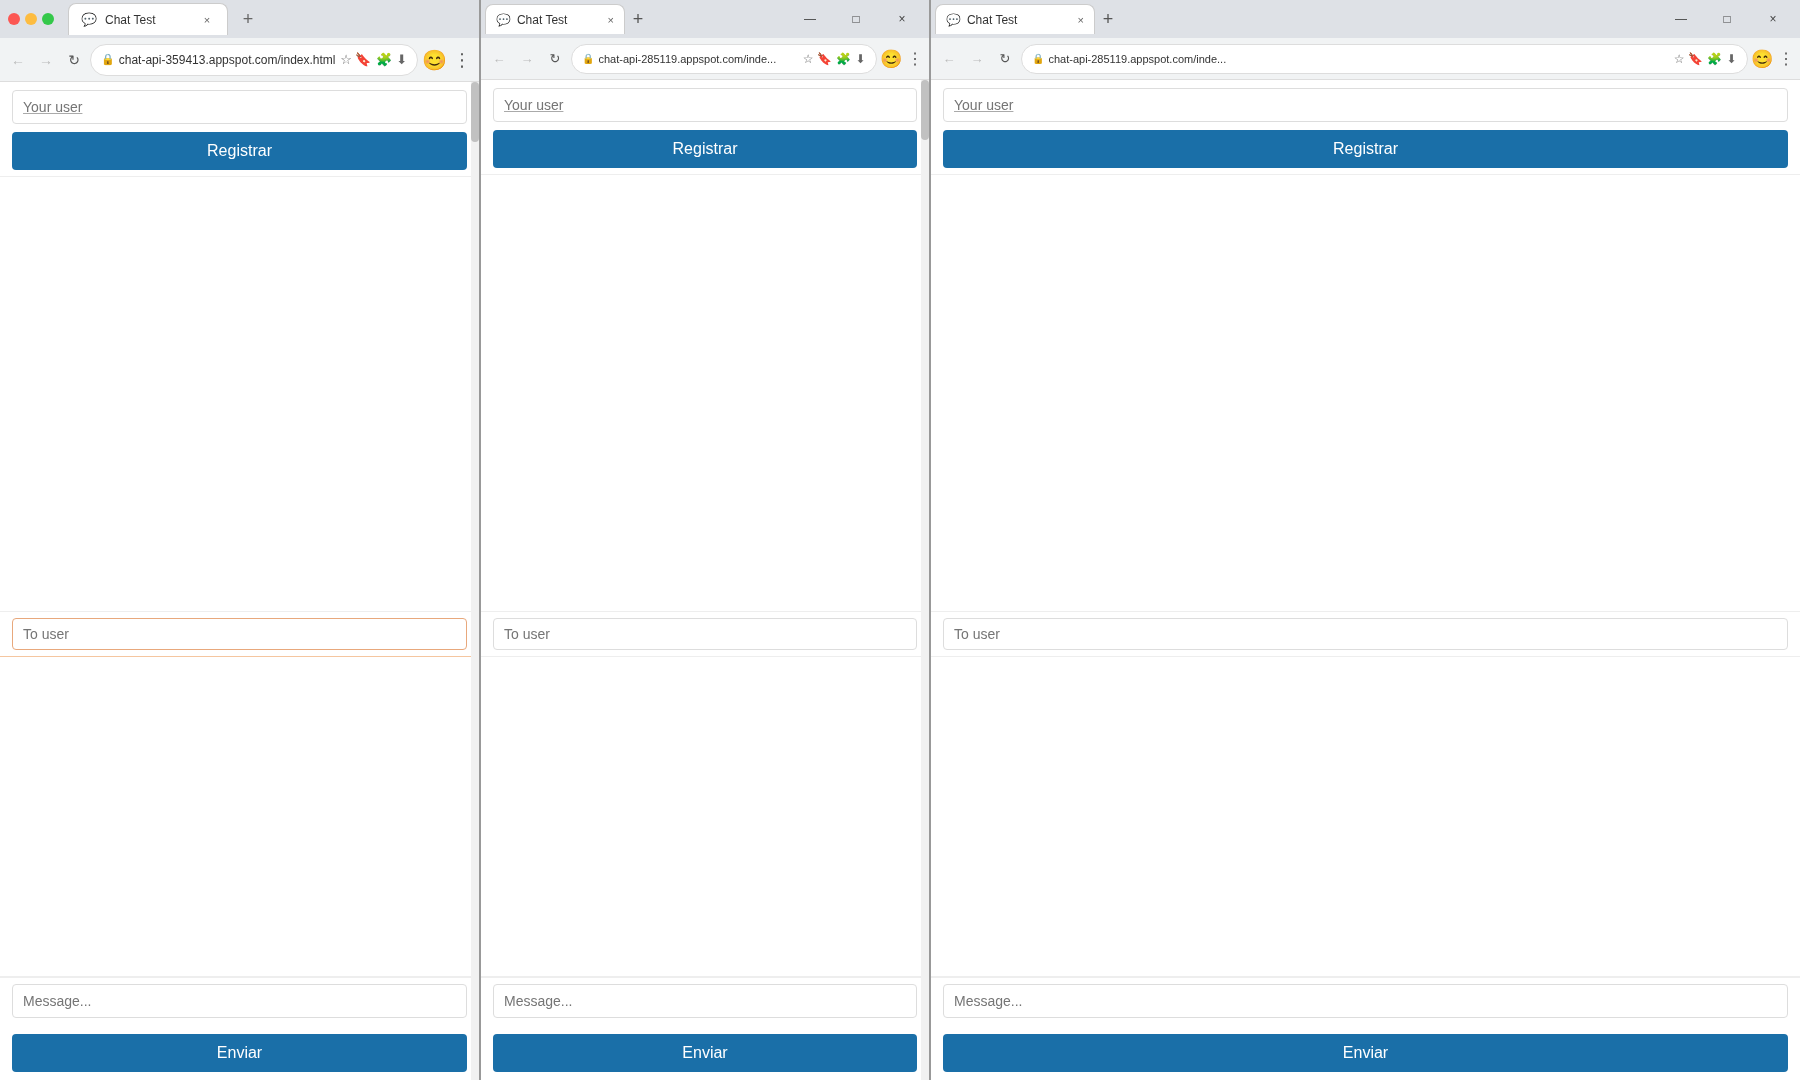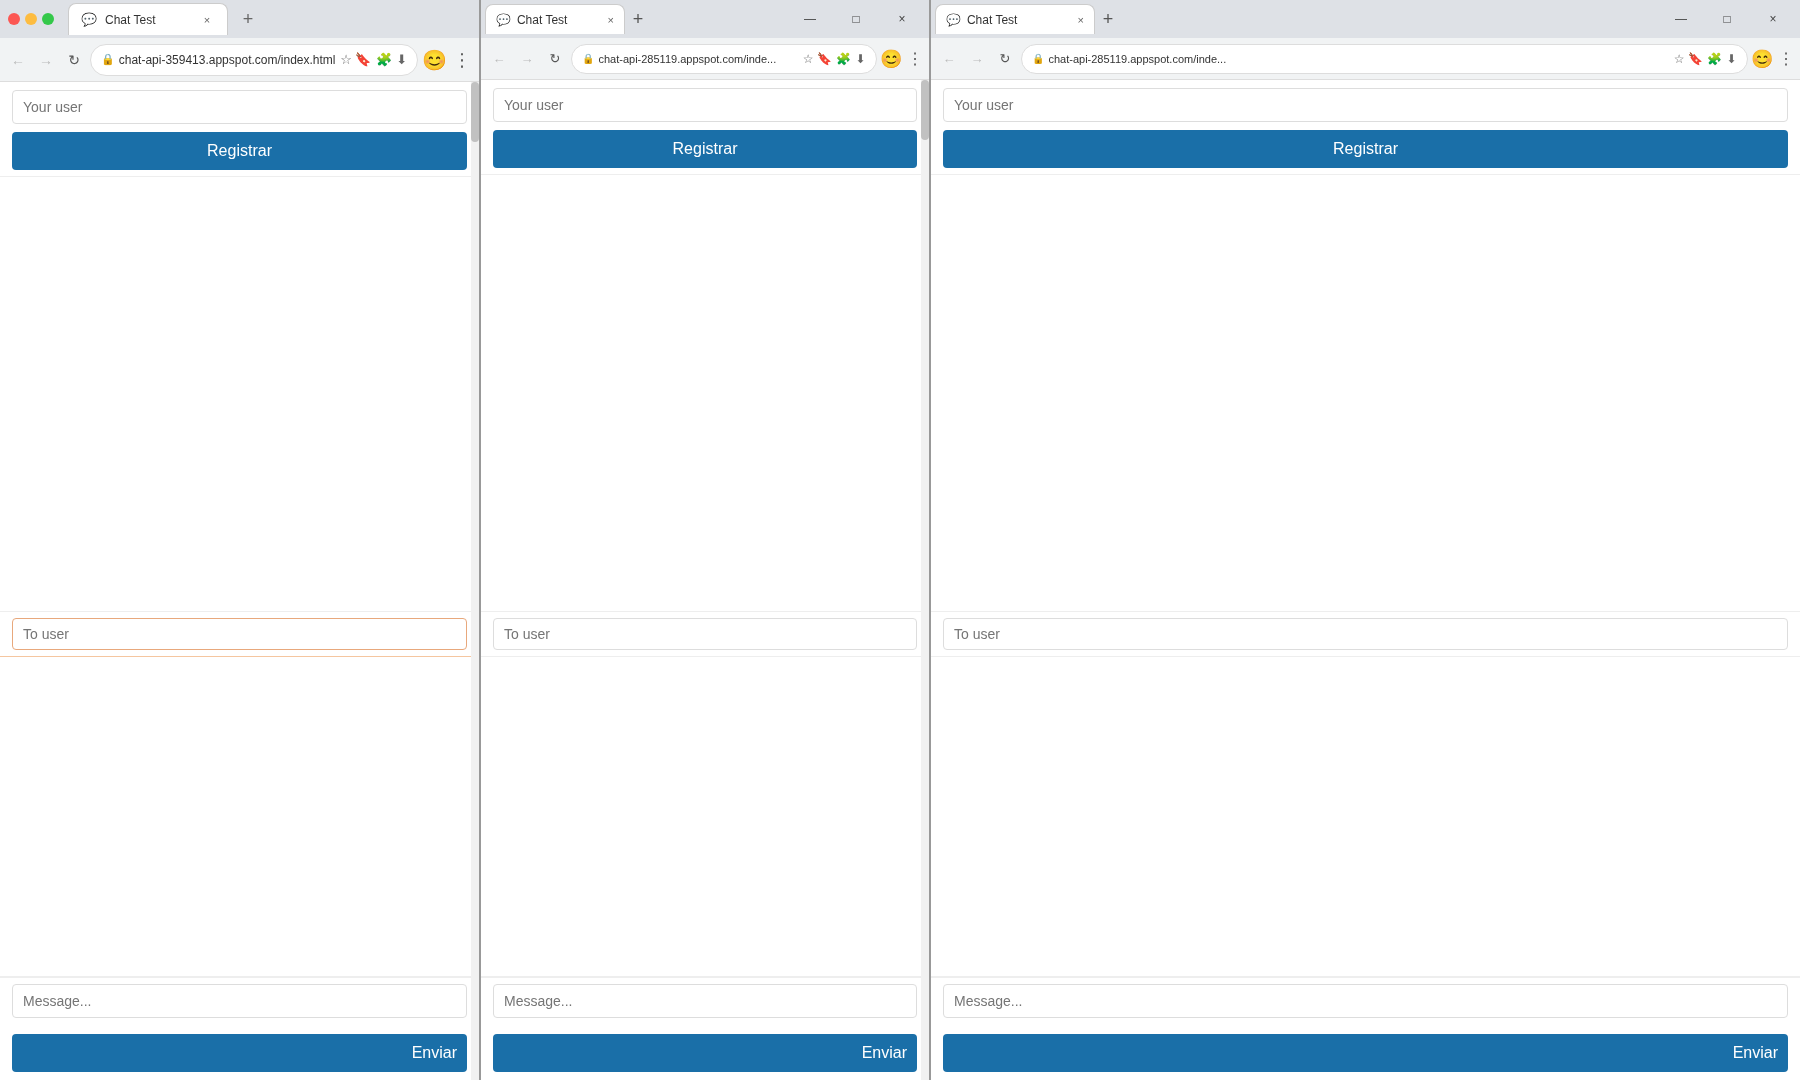--- a/index.html
+++ b/index.html
@@ -130,20 +130,21 @@
 
     .your-user-input {
       width: 100%;
       border: 1px solid #ddd;
       border-radius: 4px;
       padding: 8px 12px;
       font-size: 14px;
       color: #999;
       outline: none;
       margin-bottom: 8px;
+      text-decoration: underline;
     }
 
     .registrar-btn {
       width: 100%;
       background: #1a6fa8;
       color: #fff;
       border: none;
       border-radius: 4px;
       padding: 10px;
       font-size: 16px;
@@ -155,21 +156,20 @@
       width: 100%;
       background: #1a6fa8;
       color: #fff;
       border: none;
       border-radius: 4px;
       padding: 10px;
       font-size: 16px;
       cursor: pointer;
       font-weight: 500;
       margin-top: 6px;
-      text-align: right;
     }
 
     
     .scroll-bar {
       position: absolute;
       right: 0;
       top: 0;
       width: 8px;
       height: 100%;
       background: #f1f1f1;

